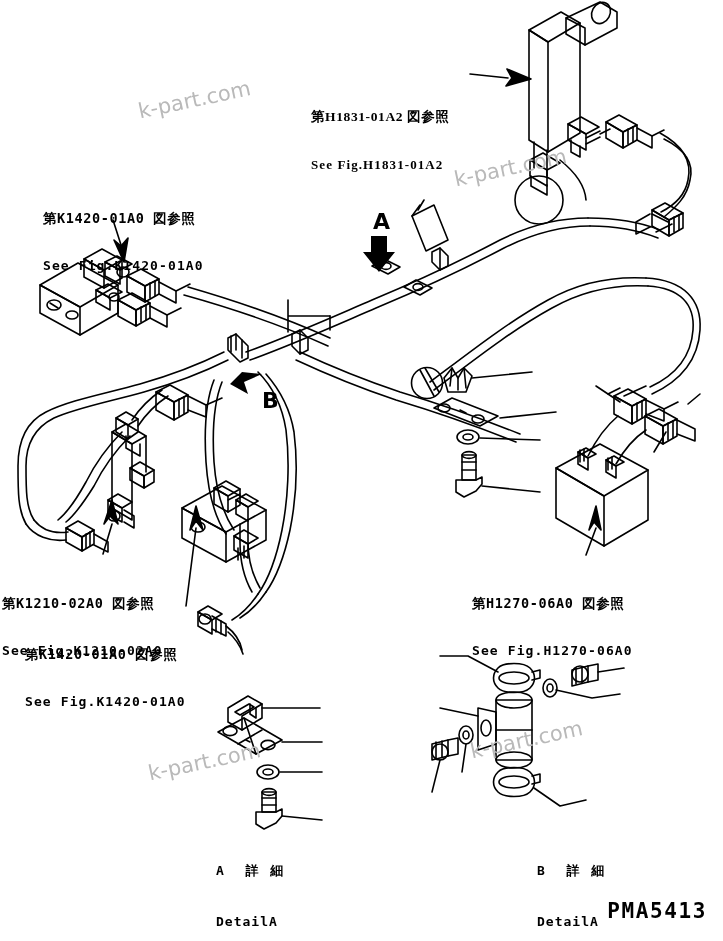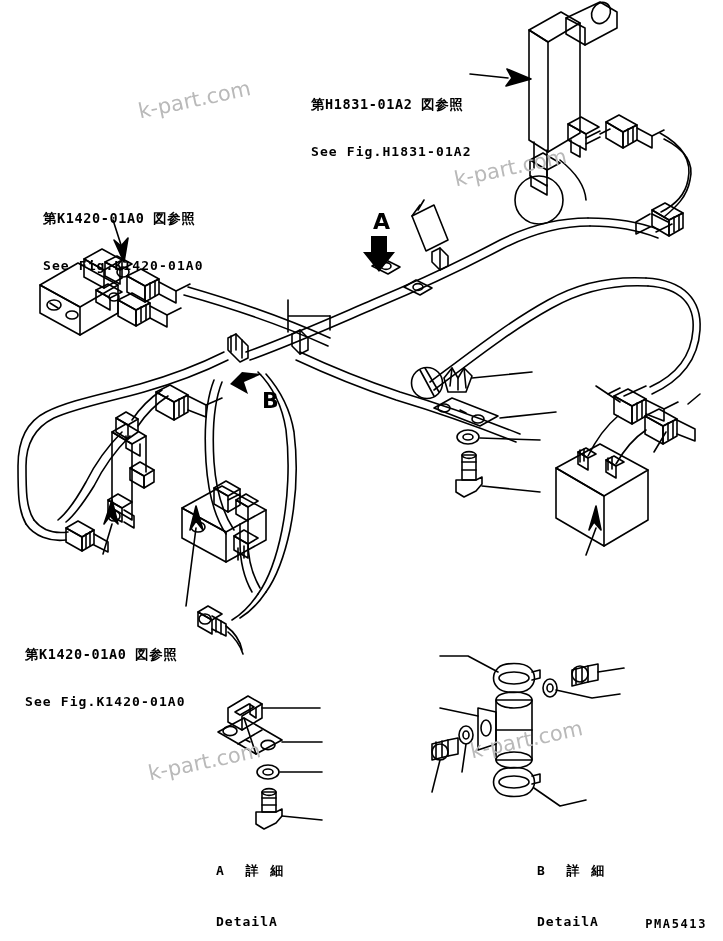--- a/index.html
+++ b/index.html
@@ -60,23 +60,23 @@
     position: absolute;
     color: #000000;
     font-family: "DejaVu Sans", "Liberation Sans", sans-serif;
     font-weight: 700;
     font-size: 22px;
     line-height: 22px;
   }
   #figure-number {
     position: absolute;
     right: 16px;
-    bottom: 10px;
+    bottom: 18px;
     font-family: "DejaVu Sans Mono", "Liberation Mono", monospace;
-    font-size: 12px;
+    font-size: 21px;
     font-weight: 700;
     letter-spacing: 1.6px;
     color: #000000;
   }
   .watermark {
     position: absolute;
     color: #b9b9b9;
     font-family: "DejaVu Sans", "Liberation Sans", sans-serif;
     font-size: 21px;
     font-weight: 400;
@@ -474,36 +474,44 @@
       </g>
 
     </g>
   </svg>
 
   <div class="watermark" style="left:136px; top:100px;">k-part.com</div>
   <div class="watermark" style="left:452px; top:168px;">k-part.com</div>
   <div class="watermark" style="left:146px; top:762px;">k-part.com</div>
   <div class="watermark" style="left:468px; top:740px;">k-part.com</div>
 
-  <div class="callout" style="left:311px; top:64px;">
+  <div class="callout" style="left:311px; top:77px;font-family:Liberation Serif, serif;">
     <span class="jp">第H1831-01A2 図参照</span>
     <span class="en">See Fig.H1831-01A2</span>
   </div>
 
   <div class="callout" style="left:43px; top:178px;">
     <span class="jp">第K1420-01A0 図参照</span>
     <span class="en">See Fig.K1420-01A0</span>
   </div>
 
+  <div class="callout" style="left:2px; top:563px;">
+    <span class="jp">第K1210-02A0 図参照</span>
+    <span class="en">See Fig.K1210-02A0</span>
+  </div>
 
   <div class="callout" style="left:25px; top:614px;">
     <span class="jp">第K1420-01A0 図参照</span>
     <span class="en">See Fig.K1420-01A0</span>
   </div>
 
+  <div class="callout" style="left:472px; top:563px;">
+    <span class="jp">第H1270-06A0 図参照</span>
+    <span class="en">See Fig.H1270-06A0</span>
+  </div>
 
   <div class="section-letter" style="left:373px; top:211px;">A</div>
   <div class="section-letter" style="left:262px; top:390px;">B</div>
 
   <svg style="position:absolute; left:0; top:0; width:723px; height:941px; pointer-events:none;">
     <path d="M371 236 L387 236 L387 252 L395 252 L379 272 L363 252 L371 252 Z" fill="#000000"></path>
     <path d="M262 374 L242 372 L230 384 L248 394 L244 382 Z" fill="#000000"></path>
   </svg>
 
   <div class="detail-caption" style="left:216px; top:828px;">

